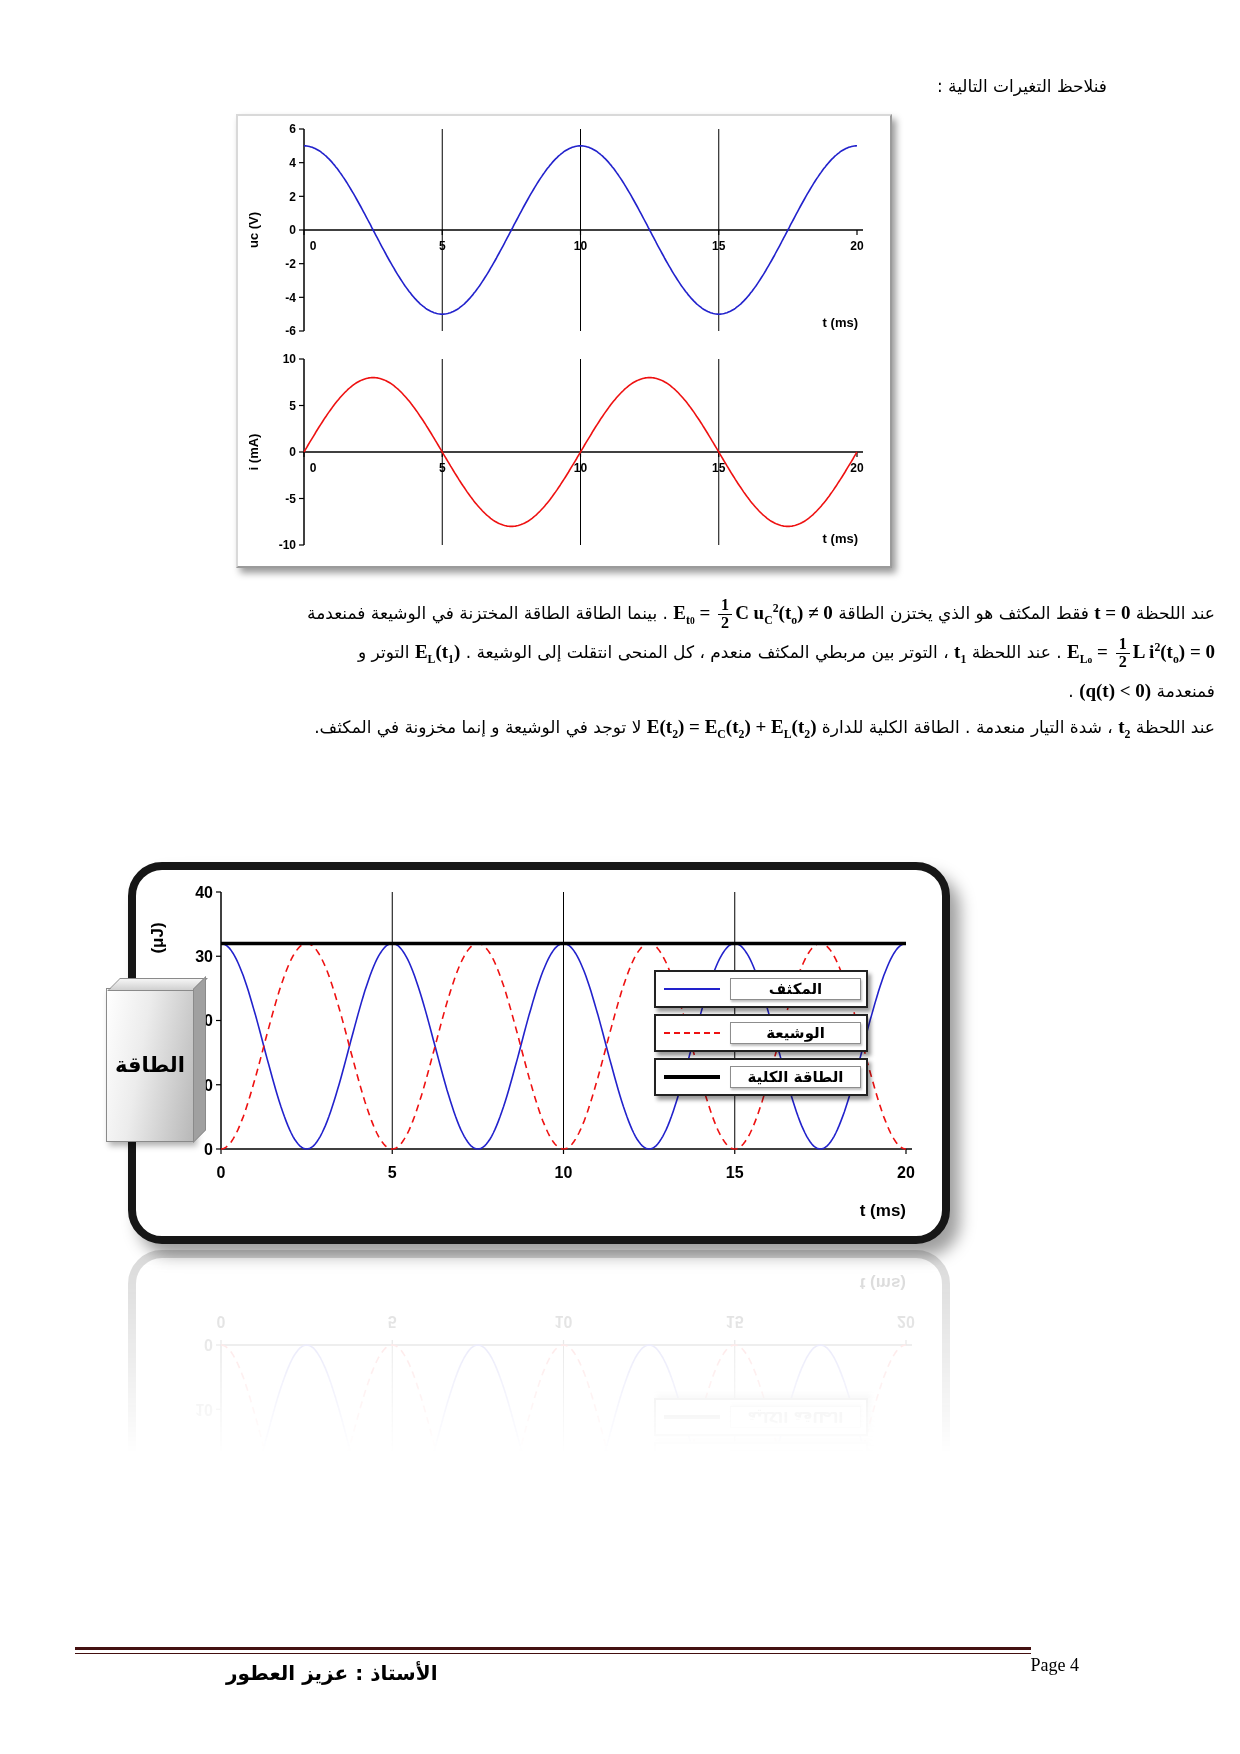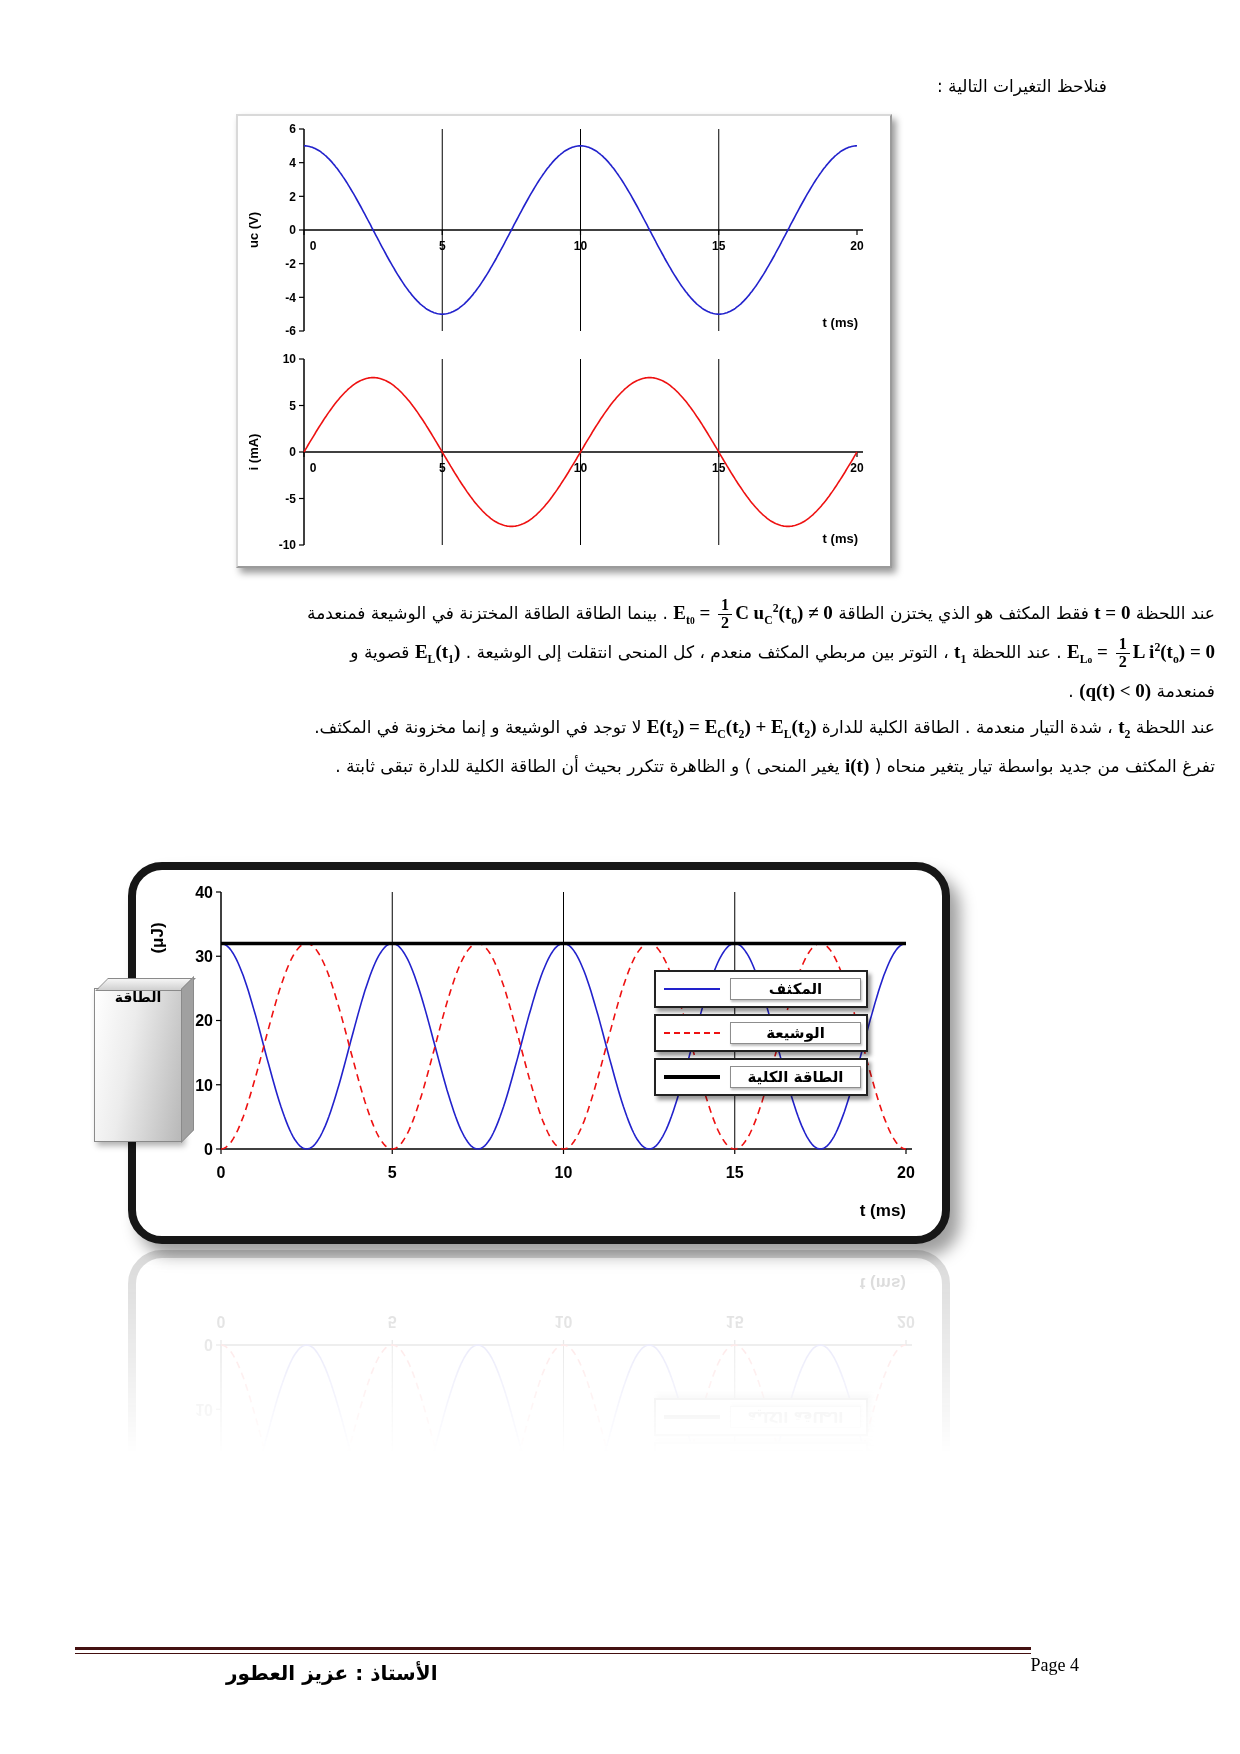--- a/index.html
+++ b/index.html
@@ -42,24 +42,24 @@
   .legend-sample{width:72px;display:flex;justify-content:center;}
   .ls-line{width:56px;height:0;display:inline-block;}
   .ls-blue{border-top:2px solid #2222cc;}
   .ls-red{border-top:2px dashed #ee1111;}
   .ls-black{border-top:4px solid #000;}
   .legend-label{flex:1;margin:3px 5px 3px 2px;border:1px solid #8d8d8d;
                 box-shadow:1px 2px 2px rgba(0,0,0,.25);text-align:center;
                 font-weight:bold;font-size:15px;padding:1px 0;background:#fff;}
 
   
-  .energy-box{position:absolute;left:94px;top:988px;width:86px;height:152px;z-index:6;
+  .energy-box{position:absolute;left:106px;top:988px;width:86px;height:152px;z-index:6;
               background:linear-gradient(100deg,#ffffff 0%,#ececec 40%,#b8b8b8 100%);
-              border:1px solid #8a8a8a;display:flex;justify-content:center;
-              font-weight:bold;font-size:14px;box-shadow:3px 4px 6px rgba(0,0,0,.30);}
+              border:1px solid #8a8a8a;display:flex;align-items:center;justify-content:center;
+              font-weight:bold;font-size:21px;box-shadow:3px 4px 6px rgba(0,0,0,.30);}
   .energy-box::before{content:"";position:absolute;left:0;top:-11px;width:100%;height:11px;
               background:linear-gradient(#f5f5f5,#d0d0d0);border:1px solid #8a8a8a;
               transform:skewX(-45deg);transform-origin:0 100%;}
   .energy-box::after{content:"";position:absolute;left:100%;top:0;width:11px;height:100%;
               background:#a0a0a0;border:1px solid #8a8a8a;
               transform:skewY(-45deg);transform-origin:0 0;}
 
   
   .reflection{position:absolute;left:128px;top:1250px;width:842px;height:258px;overflow:hidden;
               opacity:.16;pointer-events:none;
@@ -149,24 +149,23 @@
   </div>
 
   <div class="para">
       <div class="pline"><span>عند اللحظة </span><span class="math"><span>t = 0</span></span><span> فقط المكثف هو الذي يختزن الطاقة </span><span class="math"><span>E</span><sub>t</sub><sub class="s2">0</sub><span> = </span><span class="frac">
             <span class="num">1</span>
             <span class="den">2</span>
           </span><span>C u</span><sub>C</sub><sup>2</sup><span>(t</span><sub>o</sub><span>)</span><span> ≠ 0</span></span><span> . بينما الطاقة الطاقة المختزنة في الوشيعة فمنعدمة</span></div>
       <div class="pline"><span class="math"><span>E</span><sub>L</sub><sub class="s2">o</sub><span> = </span><span class="frac">
             <span class="num">1</span>
             <span class="den">2</span>
-          </span><span>L i</span><sup>2</sup><span>(t</span><sub>o</sub><span>) = 0</span></span><span> . عند اللحظة </span><span class="math"><span>t</span><sub>1</sub></span><span> ، التوتر بين مربطي المكثف منعدم ، كل المنحى انتقلت إلى الوشيعة . </span><span class="math"><span>E</span><sub>L</sub><span>(t</span><sub>1</sub><span>)</span></span><span> قصوية و</span></div>
+          </span><span>L i</span><sup>2</sup><span>(t</span><sub>o</sub><span>) = 0</span></span><span> . عند اللحظة </span><span class="math"><span>t</span><sub>1</sub></span><span> ، التوتر بين مربطي المكثف منعدم ، كل المنحى انتقلت إلى الوشيعة . </span><span class="math"><span>E</span><sub>L</sub><span>(t</span><sub>1</sub><span>)</span></span><span> التوتر و</span></div>
       <div class="pline"><span>فمنعدمة </span><span class="math"><span>(q(t) &lt; 0)</span></span><span> .</span></div>
       <div class="pline"><span>عند اللحظة </span><span class="math"><span>t</span><sub>2</sub></span><span> ، شدة التيار منعدمة . الطاقة الكلية للدارة </span><span class="math"><span>E(t</span><sub>2</sub><span>) = E</span><sub>C</sub><span>(t</span><sub>2</sub><span>) + E</span><sub>L</sub><span>(t</span><sub>2</sub><span>)</span></span><span> لا توجد في الوشيعة و إنما مخزونة في المكثف.</span></div>
-      <div class="pline"><span>تفرغ المكثف من جديد بواسطة تيار يتغير منحاه ( </span><span class="math"><span>i(t)</span></span><span> يغير المنحى ) و الظاهرة تتكرر بحيث أن الطاقة الكلية للدارة تبقى ثابتة .</span></div>
     </div>
 
   <div class="energy-card">
     <svg width="806" height="352" viewBox="0 0 806 352">
         <line x1="256.25" y1="14" x2="256.25" y2="271" stroke="#000" stroke-width="1"></line>
         <line x1="427.5" y1="14" x2="427.5" y2="271" stroke="#000" stroke-width="1"></line>
         <line x1="598.75" y1="14" x2="598.75" y2="271" stroke="#000" stroke-width="1"></line>
         <line x1="85" y1="14" x2="85" y2="271" stroke="#000" stroke-width="1.5"></line>
         <line x1="85" y1="271" x2="776" y2="271" stroke="#000" stroke-width="1.5"></line>
         <line x1="80" y1="271" x2="85" y2="271" stroke="#000" stroke-width="1.2"></line>

